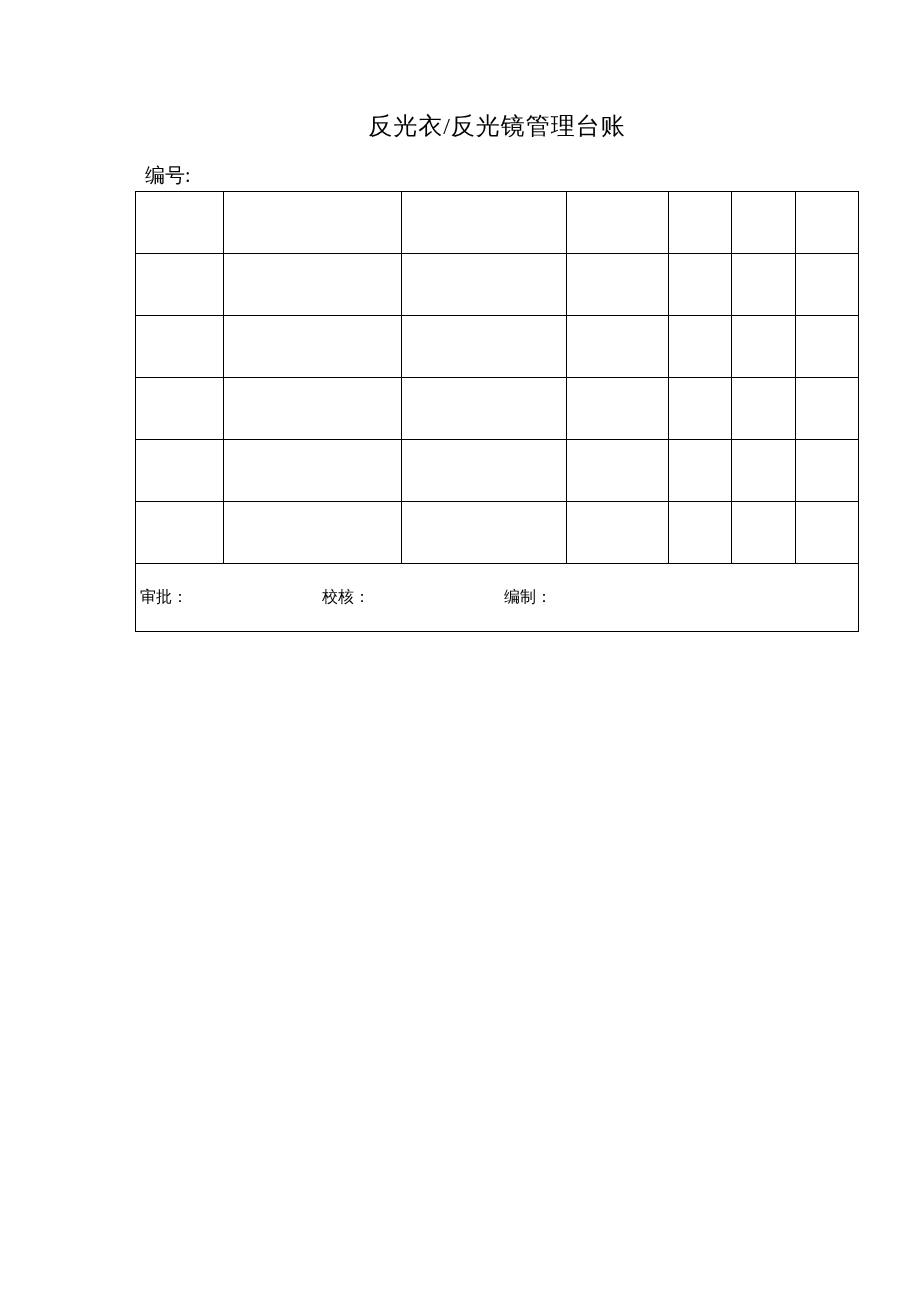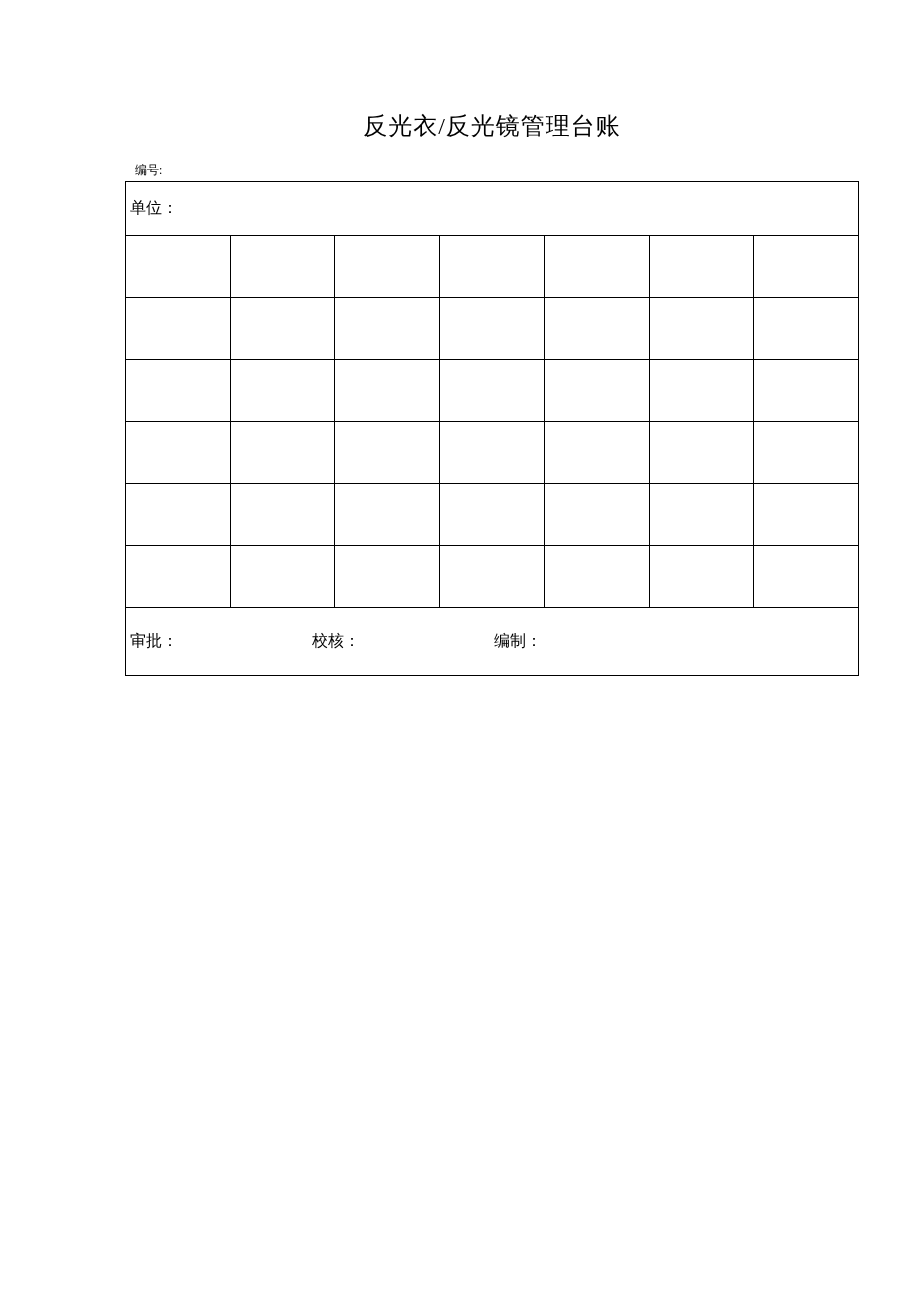--- a/index.html
+++ b/index.html
@@ -4,30 +4,31 @@
   <style>
     body {
       margin: 0;
       padding: 0;
       background: #ffffff;
       font-family: "SimSun", "宋体", serif;
       width: 920px;
     }
     .page {
       padding: 110px 61px 0 125px;
+      margin-left: 10px;
     }
     .title {
       text-align: center;
       font-size: 24px;
       font-weight: normal;
       margin: 0 0 20px 0;
       letter-spacing: 1px;
     }
     .serial-label {
-      font-size: 12px;
+      font-size: 20px;
       margin: 0 0 2px 10px;
     }
     table {
       border-collapse: collapse;
       width: 100%;
       table-layout: fixed;
     }
     td {
       border: 1px solid #000;
       font-size: 16px;
@@ -66,23 +67,20 @@
     .seg3 { margin-left: 130px; }
   </style>
 </head>
 <body>
 
 <div class="page">
   <h1 class="title">反光衣/反光镜管理台账</h1>
   <div class="serial-label">编号:</div>
   <table>
     <tbody>
-        <tr class="unit-row">
-      <td colspan="7">单位：</td>
-    </tr>
     <tr class="data-row">
       <td class="col-seq"></td>
       <td class="col-dept"></td>
       <td class="col-loc"></td>
       <td class="col-spec"></td>
       <td></td>
       <td></td>
       <td></td>
     </tr>
     <tr class="data-row">

